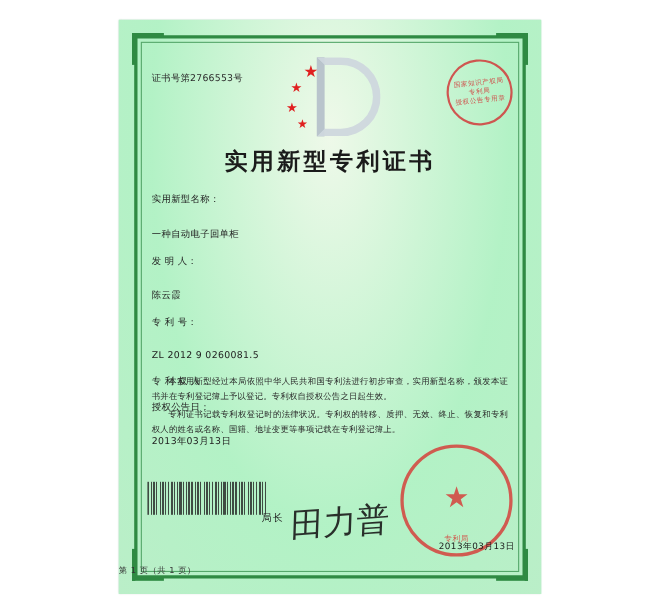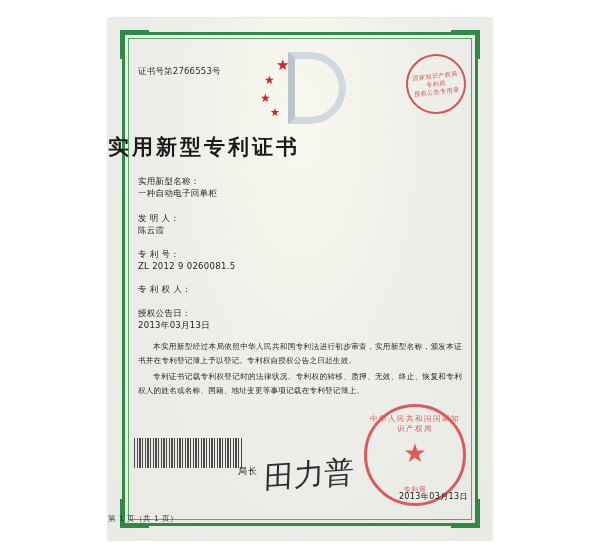--- a/index.html
+++ b/index.html
@@ -19,21 +19,21 @@
     height: 558px;
     background: #ffffff;
   }
   
   .paper {
     position: absolute;
     left: 108px;
     top: 18px;
     width: 384px;
     height: 522px;
-    background: #e5e5e5;
+    background: #86efac;
     box-shadow: 0 0 2px rgba(0,0,0,0.25);
     overflow: hidden;
   }
   .paper:before {
     content: "";
     position: absolute;
     inset: 0;
     background:
       radial-gradient(ellipse at 50% 20%, rgba(250,250,240,0.9), rgba(246,246,236,0.4) 60%, rgba(238,238,228,0.5) 100%);
     pointer-events: none;
@@ -137,21 +137,21 @@
     transform: rotate(-6deg);
   }
   .top-seal .ts-line { letter-spacing: 0.5px; }
 
   
   .main-title {
     position: absolute;
     left: 0;
     right: 0;
     top: 115px;
-    text-align: left;
+    text-align: center;
     font-size: 21px;
     font-weight: bold;
     color: #1b1b1b;
     letter-spacing: 3px;
     font-family: "DejaVu Sans", sans-serif;
   }
 
   
   .fields {
     position: absolute;
@@ -168,20 +168,21 @@
     letter-spacing: 0.3px;
     flex-direction: column;
   }
   .field-label {
     white-space: nowrap;
     margin-right: 6px;
     color: #222;
   }
   .field-value {
     color: #222;
+    margin-top: 19px;
   }
 
   
   .body-text {
     position: absolute;
     left: 30px;
     right: 30px;
     top: 322px;
     font-size: 7.6px;
     line-height: 1.85;
@@ -349,21 +350,20 @@
       <p>本实用新型经过本局依照中华人民共和国专利法进行初步审查，实用新型名称，颁发本证书并在专利登记簿上予以登记。专利权自授权公告之日起生效。</p>
       <p>专利证书记载专利权登记时的法律状况。专利权的转移、质押、无效、终止、恢复和专利权人的姓名或名称、国籍、地址变更等事项记载在专利登记簿上。</p>
     </div>
 
     <div class="barcode"></div>
 
     <div class="sig-label">局长</div>
     <div class="signature">田力普</div>
 
     <div class="gov-seal">
-      <div class="arc-top">中华人民共和国国家知识产权局</div>
       <div class="seal-star">★</div>
       <div class="arc-bottom">专利局</div>
     </div>
     <div class="seal-date">2013年03月13日</div>
 
     <div class="page-footer">第 1 页（共 1 页）</div>
   </div>
 </div>
 
 </body></html>

